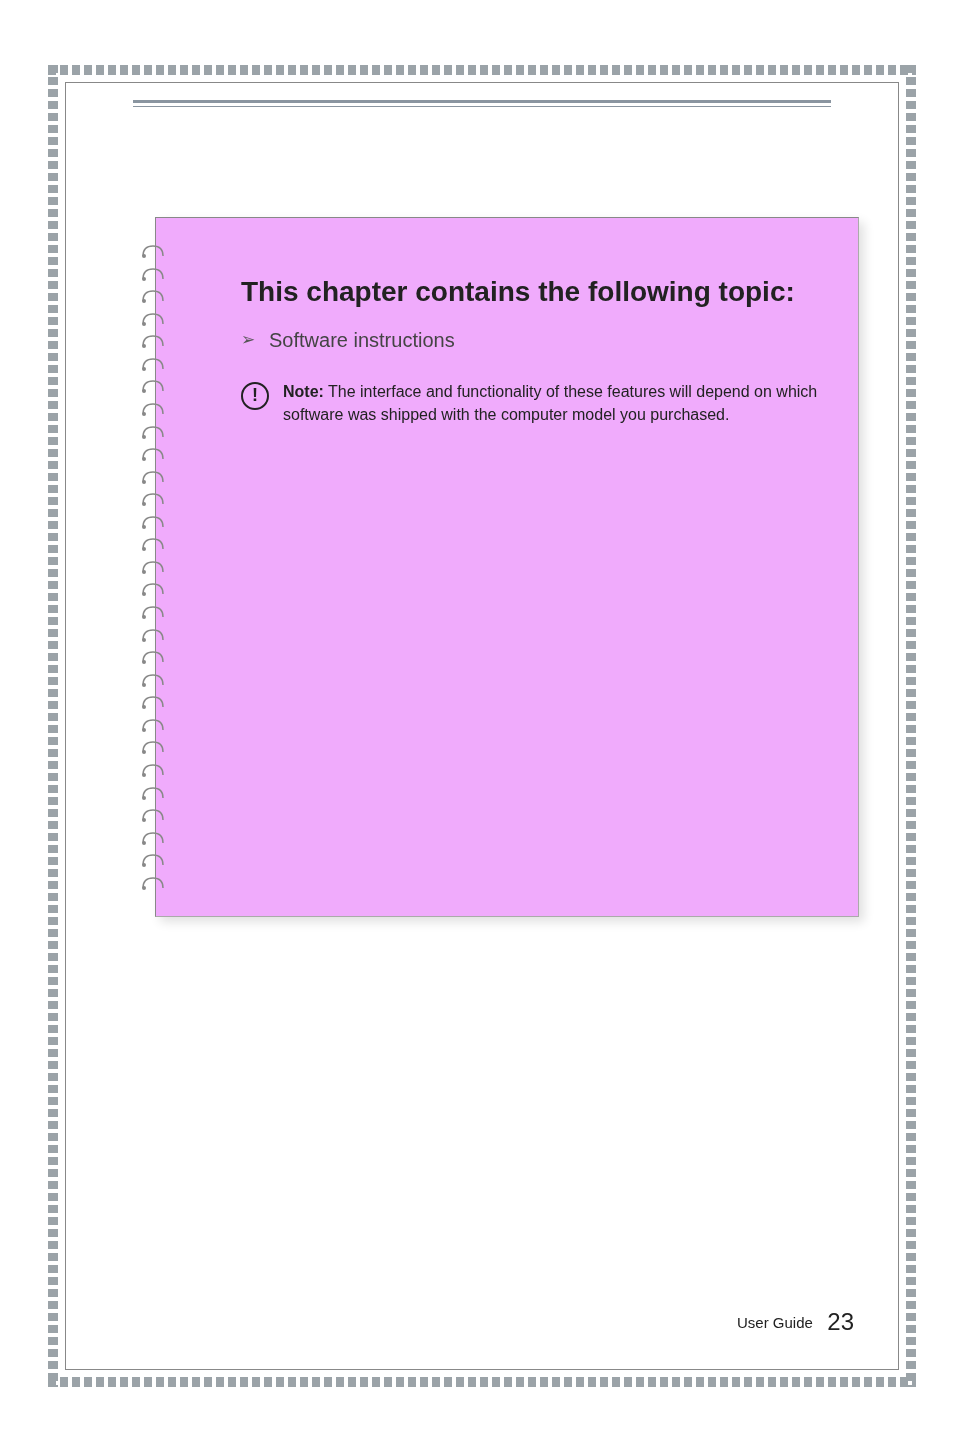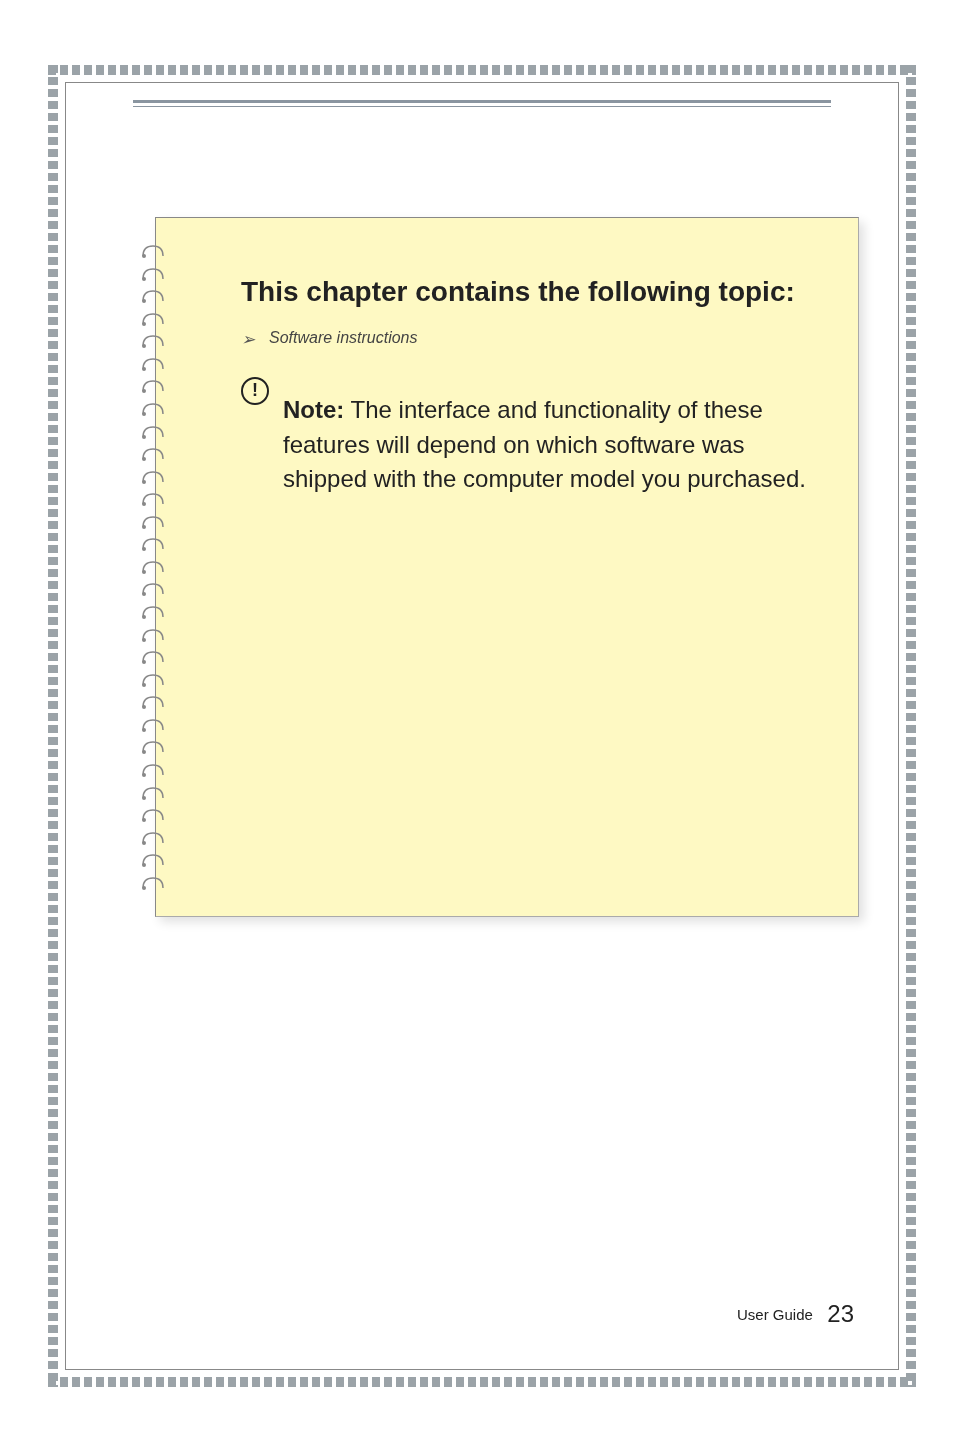--- a/index.html
+++ b/index.html
@@ -115,21 +115,21 @@
     }
     
     .topic-box {
       border-top: 1px solid #888;
       border-left: 1px solid #888;
       border-right: 1px solid #aaa;
       border-bottom: 1px solid #aaa;
       padding: 55px 40px 40px 85px;
       min-height: 700px;
       box-shadow: 5px 5px 10px rgba(0,0,0,0.12);
-      background: #fef9c3;
+      background: #f0abfc;
       position: relative;
     }
     
     .spiral-binding {
       position: absolute;
       left: -15px;
       top: 25px;
       bottom: 25px;
       width: 30px;
       z-index: 2;
@@ -156,25 +156,24 @@
       line-height: 1.35;
       margin-bottom: 18px;
     }
     
     .topic-list {
       list-style: none;
       margin-bottom: 28px;
     }
     
     .topic-item {
-      font-size: 16px;
+      font-size: 20px;
       color: #444;
       padding-left: 28px;
       position: relative;
-      font-style: italic;
     }
     
     .topic-item::before {
       content: '➢';
       position: absolute;
       left: 0;
       color: #555;
       font-size: 17px;
     }
     
@@ -194,33 +193,32 @@
       display: flex;
       align-items: center;
       justify-content: center;
       font-weight: bold;
       font-size: 18px;
       color: #222;
       margin-top: 2px;
     }
     
     .note-text {
-      font-size: 24px;
+      font-size: 16px;
       color: #222;
       line-height: 1.45;
-      margin-top: 18px;
     }
     
     .note-label {
       font-weight: 600;
     }
     
     .footer {
       position: absolute;
-      bottom: 24px;
+      bottom: 16px;
       right: 25px;
       font-size: 16px;
       color: #222;
     }
     
     .page-number {
       font-size: 24px;
       margin-left: 10px;
       vertical-align: -2px;
     }

